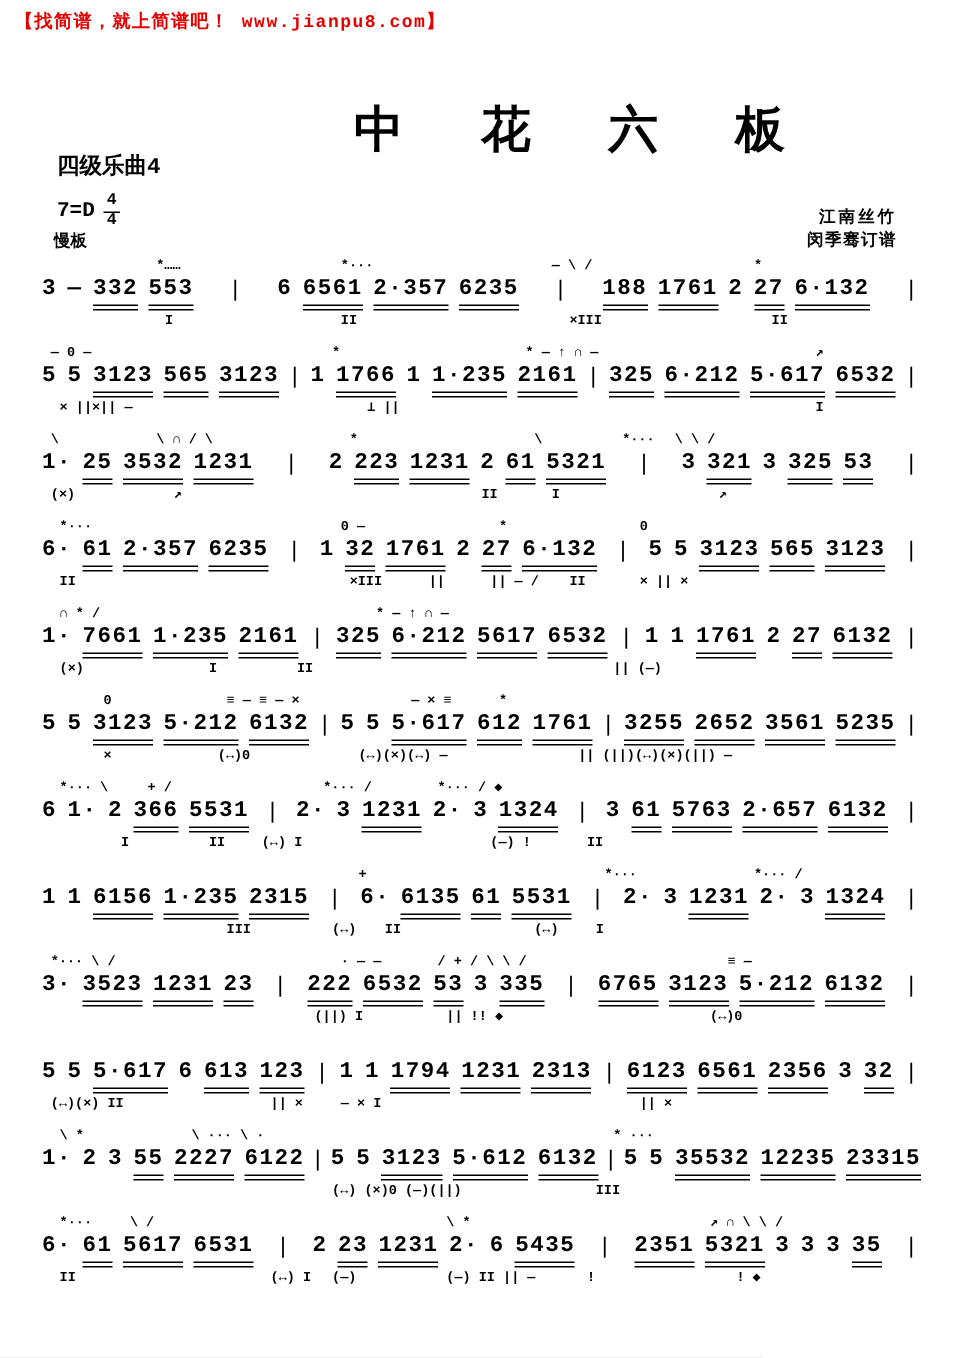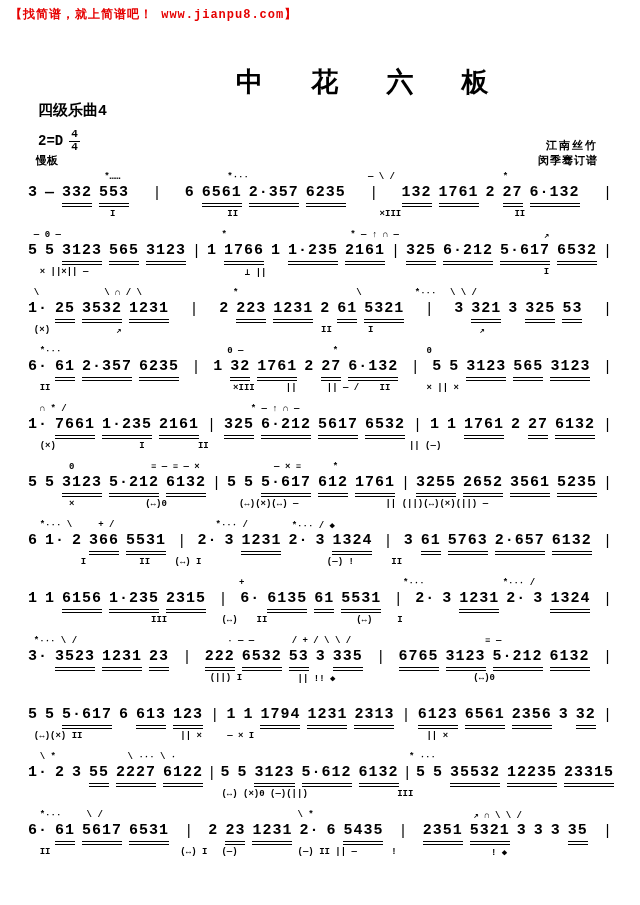--- a/index.html
+++ b/index.html
@@ -13,21 +13,21 @@
     position:absolute; top:6px; left:10px;
     color:#e60000; font-size:12px; font-weight:bold; letter-spacing:1px;
     cursor:pointer;
   }
   .watermark {
     position:absolute; top:70px; left:30px;
     font-size:23px; color:#3c3c3c; letter-spacing:1px;
   }
   .title {
     position:absolute; top:64px; left:236px;
-    font-size:27px; font-weight:bold; letter-spacing:16px; white-space:nowrap;
+    font-size:33px; font-weight:bold; letter-spacing:16px; white-space:nowrap;
   }
   .level {
     position:absolute; top:101px; left:38px;
     font-size:15px; font-weight:bold;
   }
   .keysig {
     position:absolute; top:129px; left:38px;
     font-size:14px; font-weight:bold; display:flex; align-items:center; gap:6px;
   }
   .frac { display:inline-block; text-align:center; font-size:11px; font-weight:bold; line-height:1.05; }
@@ -65,21 +65,21 @@
 <div class="page">
 
   <div class="banner">【找简谱，就上简谱吧！ www.jianpu8.com】</div>
 
 
   <div class="title">中 花 六 板</div>
 
   <div class="level">四级乐曲4</div>
 
   <div class="keysig">
-    <span>2=D</span>
+    <span>7=D</span>
     <span class="frac">
       <span class="top">4</span>
       <span>4</span>
     </span>
   </div>
 
   <div class="tempo">慢板</div>
 
   <div class="credit credit1">江南丝竹</div>
   <div class="credit credit2">闵季骞订谱</div>
@@ -101,21 +101,21 @@
           </div>
           <span class="barline">|</span>
           <div class="measure">
             <span class="tok">6</span>
             <span class="tok grp">6561</span>
             <span class="tok grp">2·357</span>
             <span class="tok grp">6235</span>
           </div>
           <span class="barline">|</span>
           <div class="measure">
-            <span class="tok grp">132</span>
+            <span class="tok grp">188</span>
             <span class="tok grp">1761</span>
             <span class="tok">2</span>
             <span class="tok grp">27</span>
             <span class="tok grp">6·132</span>
           </div>
           <span class="barline">|</span>
         </div>
         <div class="ann below">
           <span class="mark" style="left: 14%;">I</span>
           <span class="mark" style="left: 34%;">II</span>

